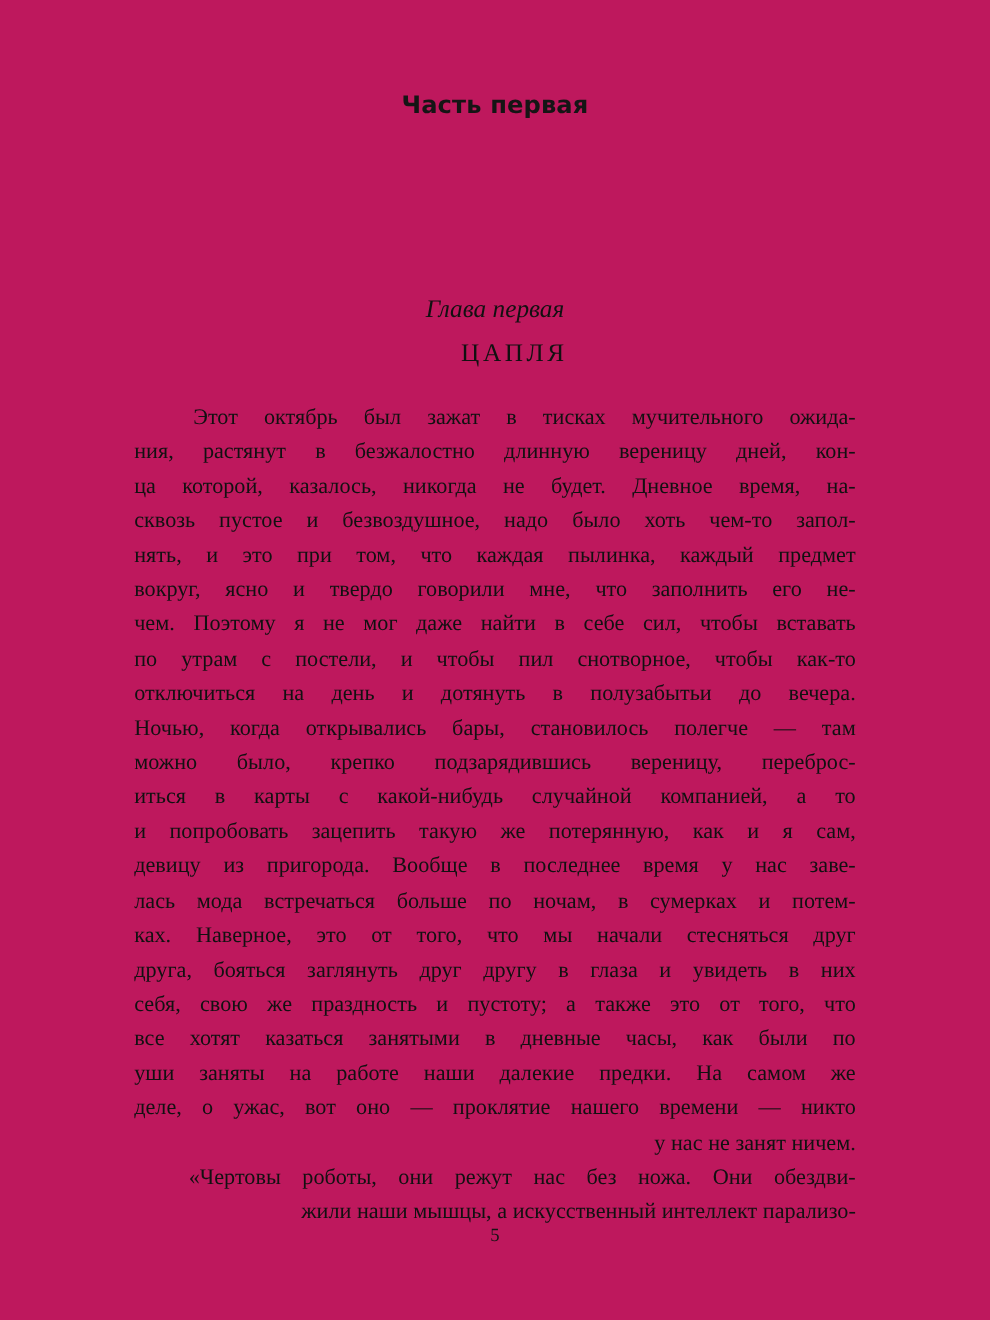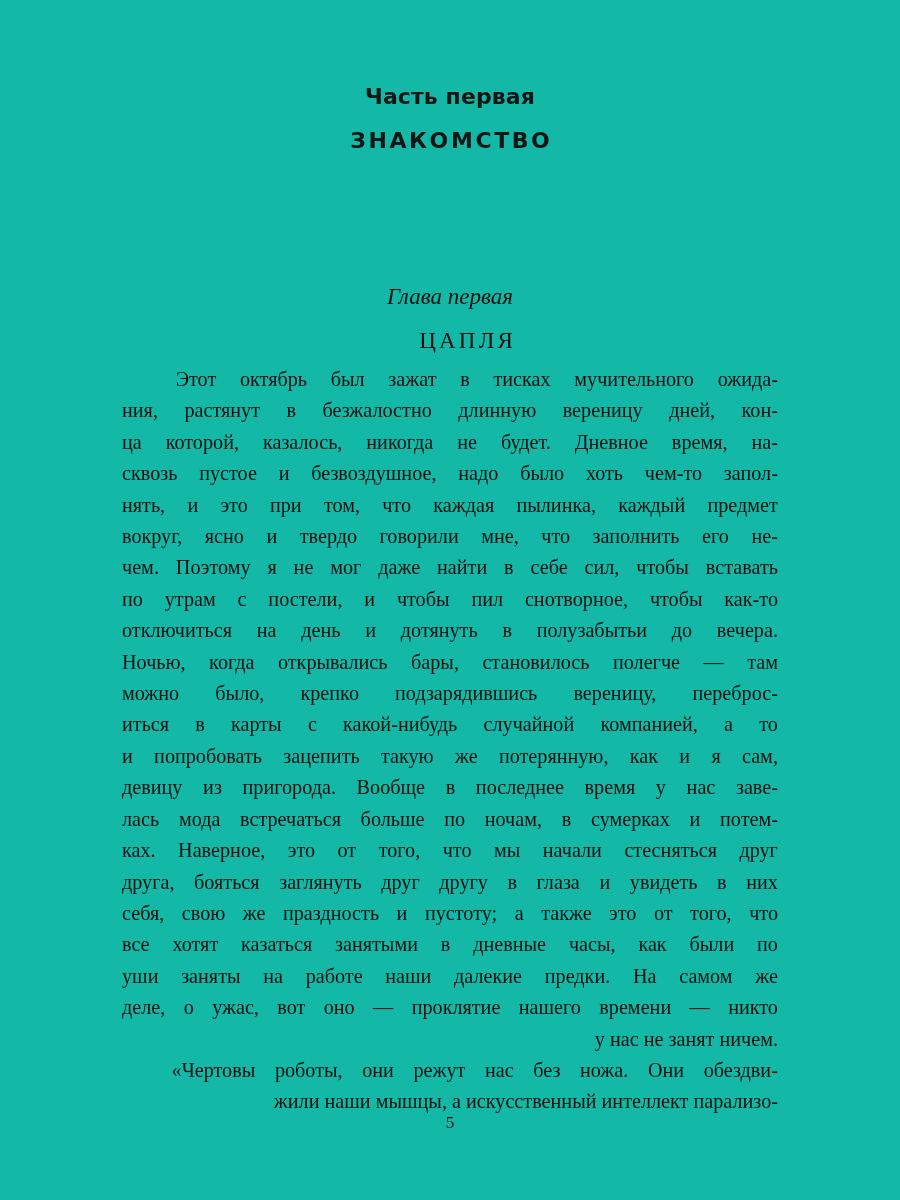--- a/index.html
+++ b/index.html
@@ -14,21 +14,21 @@
     position: relative;
     overflow: hidden;
     font-family: "Liberation Serif", "DejaVu Serif", serif;
     color: #111111;
     -webkit-font-smoothing: antialiased;
   }
 
   .page {
     position: absolute;
     inset: 0;
-    background: #14b8a6;
+    background: #be185d;
   }
 
   
   .part-heading {
     position: absolute;
     left: 0;
     right: 0;
     top: 82px;
     text-align: center;
   }
@@ -60,21 +60,21 @@
     top: 267px;
     text-align: center;
   }
   .chapter-label {
     font-family: "Liberation Serif", "DejaVu Serif", serif;
     font-style: italic;
     font-weight: 400;
     font-size: 23px;
     line-height: 28px;
     color: #111111;
-    margin: 16px;
+    margin: 0;
   }
   .chapter-title {
     font-family: "Liberation Serif", "DejaVu Serif", serif;
     font-weight: 400;
     font-size: 23px;
     line-height: 28px;
     color: #111111;
     letter-spacing: 3.2px;
     margin: 12px 0 0 0;
     text-indent: 3.2px;
@@ -127,21 +127,20 @@
     color: #141414;
   }
 </style>
 </head>
 <body>
 
 <div class="page">
 
   <div class="part-heading">
     <div class="part-label">Часть первая</div>
-    <div class="part-title">ЗНАКОМСТВО</div>
   </div>
 
   <div class="chapter-heading">
     <div class="chapter-label">Глава первая</div>
     <div class="chapter-title">ЦАПЛЯ</div>
   </div>
 
   <div class="body-text" id="body-text">
       <div class="paragraph">
         <div class="text-line justify">

